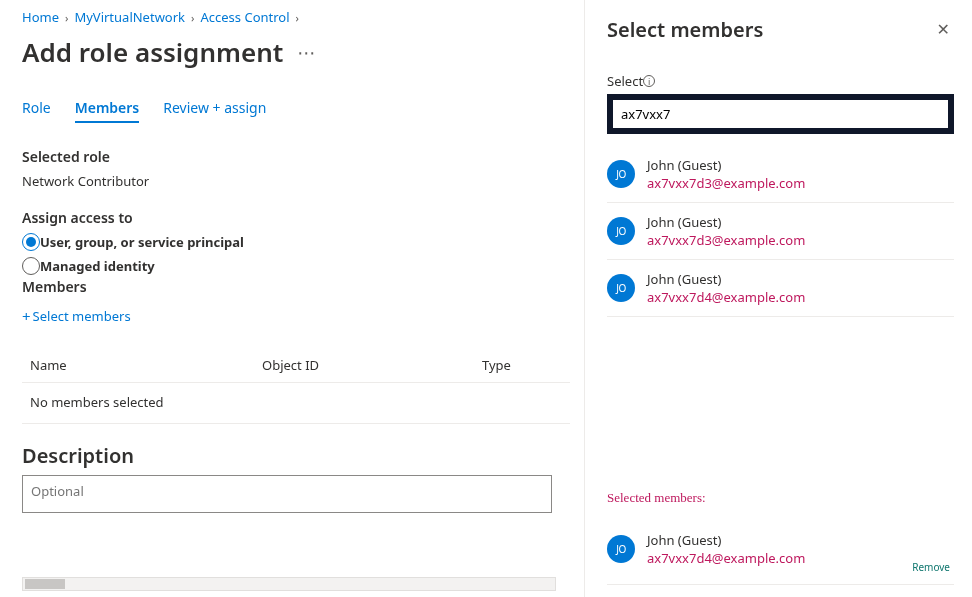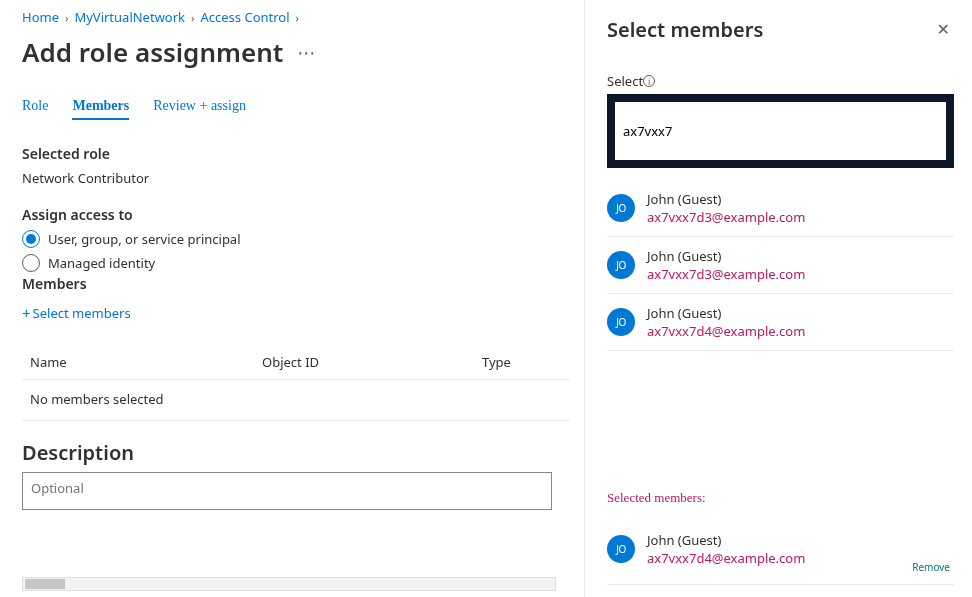--- a/index.html
+++ b/index.html
@@ -23,25 +23,25 @@
     gap: 6px;
     font-size: 13px;
     margin-bottom: 8px;
   }
   .breadcrumb a { color: #0078d4; text-decoration: none; cursor: pointer; text-align: right; }
   .breadcrumb .sep { color: #605e5c; font-size: 11px; }
   .page-title-row { display: flex; align-items: center; gap: 14px; margin-bottom: 28px; }
   .page-title { font-size: 26px; font-weight: 600; color: #323130; }
   .ellipsis { color: #605e5c; font-size: 18px; letter-spacing: 1px; cursor: pointer; }
   .tabs { display: flex; gap: 24px; margin-bottom: 24px; }
-  .tab { color: #0078d4; font-size: 14px; padding-bottom: 4px; cursor: pointer; font-family: Liberation Serif, serif; }
+  .tab { color: #0078d4; font-size: 14px; padding-bottom: 4px; cursor: pointer; }
   .tab.active { font-weight: 600; border-bottom: 2px solid #0078d4; }
   .section-label { font-size: 14px; font-weight: 600; color: #323130; margin-bottom: 6px; }
   .section-value { font-size: 13px; color: #323130; margin-bottom: 18px; }
-  .radio-row { display: flex; align-items: flex-end; gap: 8px; margin-bottom: 6px; cursor: pointer; }
+  .radio-row { display: flex; align-items: flex-end; margin-bottom: 6px; cursor: pointer; font-weight: bold; }
   .radio {
     width: 18px; height: 18px; border-radius: 50%;
     border: 1px solid #605e5c; position: relative; flex-shrink: 0;
   }
   .radio.checked { border-color: #0078d4; }
   .radio.checked::after {
     content: ""; position: absolute; top: 3px; left: 3px;
     width: 10px; height: 10px; border-radius: 50%; background: #0078d4;
   }
   .select-members-link {
@@ -80,21 +80,21 @@
   .panel-header { display: flex; justify-content: space-between; align-items: center; margin-bottom: 28px; }
   .panel-title { font-size: 20px; font-weight: 600; }
   .close-x { font-size: 16px; color: #605e5c; cursor: pointer; padding: 4px; }
   .field-label { font-size: 13px; color: #323130; margin-bottom: 4px; display: flex; align-items: center; gap: 0; }
   .info-icon {
     display: inline-flex; width: 12px; height: 12px; border: 1px solid #605e5c;
     border-radius: 50%; align-items: center; justify-content: center;
     font-size: 9px; color: #605e5c; cursor: pointer;
   }
   .search-input {
-    width: 100%; border: 8px solid #0f172a; padding: 20px 8px;
+    width: 100%; border: 6px solid #0f172a; padding: 5px 8px;
     font-size: 13px; font-family: inherit; outline: none; margin-bottom: 12px;
   }
   .result-list { display: flex; flex-direction: column; }
   .result-item {
     display: flex; align-items: center; gap: 12px;
     padding: 10px 0; border-bottom: 1px solid #edebe9; cursor: pointer;
   }
   .avatar {
     width: 28px; height: 28px; border-radius: 50%; background: #0078d4;
     color: #fff; display: flex; align-items: center; justify-content: center;

